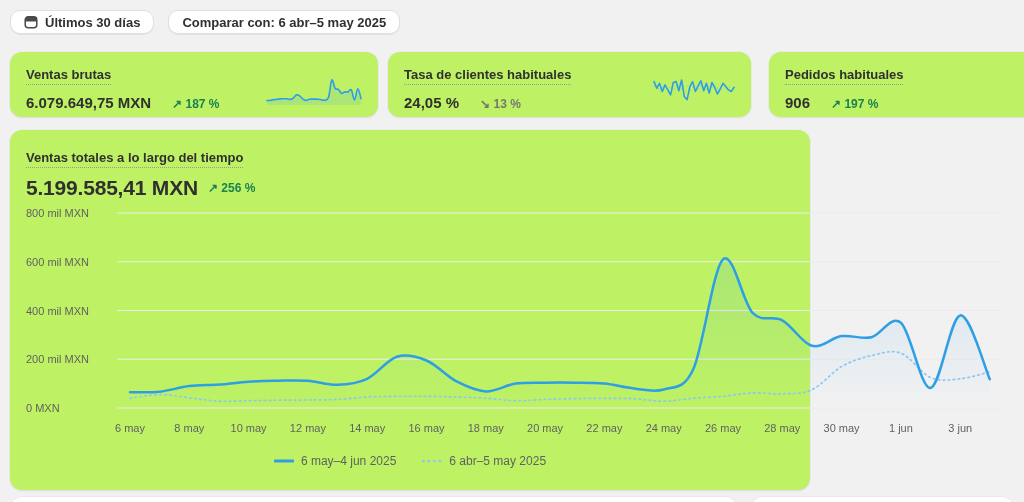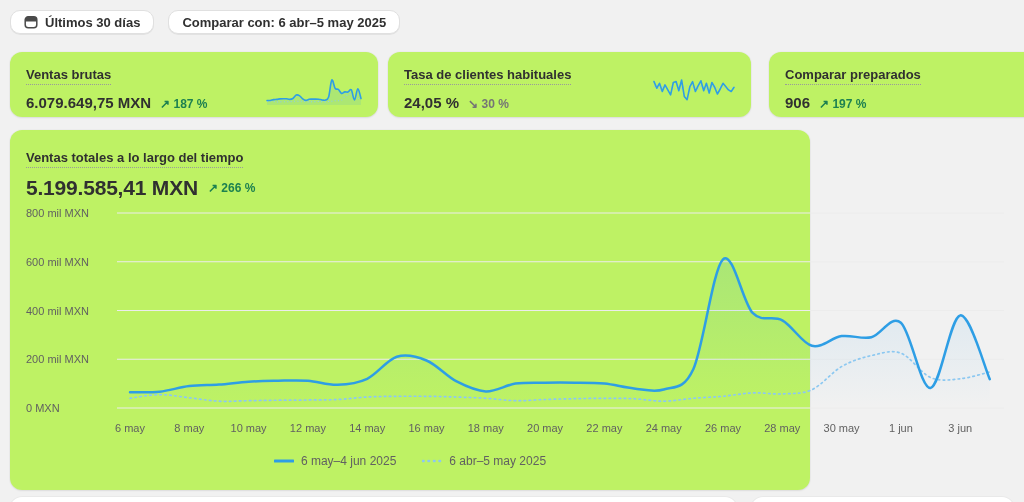--- a/index.html
+++ b/index.html
@@ -18,21 +18,21 @@
   
   .card { position:absolute; background:#bef264; border-radius:12px;
     box-shadow:0 1px 2px rgba(0,0,0,.07), 0 0 0 1px rgba(0,0,0,.02); }
   .kpi { top:52px; height:65px; padding:13px 16px 0 16px; }
   .kpi-1 { left:10px;  width:368px; }
   .kpi-2 { left:380px; width:363px;margin-left:8px; }
   .kpi-3 { left:769px; width:368px; }
 
   .card-title { display:inline-block; font-size:13px; font-weight:600; color:#303030;
     text-decoration:none; border-bottom:1px dotted #9a9a9a; padding-bottom:2px; cursor:pointer; }
-  .value-row { display:flex; align-items:baseline; gap:9px; margin-top:9px; }
+  .value-row { display:flex; align-items:baseline; gap:21px; margin-top:9px; }
   .kpi-value { font-size:15px; font-weight:700; }
   .change { font-size:12px; font-weight:600; white-space:nowrap; }
   .change.up { color:#1d8150; }
   .change.down { color:#757575; }
   .spark { position:absolute; right:16px; bottom:11px; }
 
   
   .main-card { left:10px; top:130px; width:800px; height:360px; padding:18px 16px 0 16px; }
   .main-value-row { display:flex; align-items:center; gap:10px; margin-top:8px;text-align:right; }
   .main-value { font-size:21px; font-weight:700; letter-spacing:-.2px; }
@@ -78,41 +78,41 @@
         <path d="M1.0,24.5C1.5,24.5 3.2,24.6 4.2,24.5C5.3,24.3 6.4,23.8 7.5,23.6C8.6,23.4 9.6,23.5 10.7,23.4C11.8,23.3 12.9,23.0 14.0,22.9C15.0,22.8 16.1,22.8 17.2,22.8C18.3,22.8 19.4,22.7 20.4,22.8C21.5,22.9 22.6,23.5 23.7,23.4C24.8,23.4 25.9,23.2 26.9,22.5C28.0,21.8 29.1,19.6 30.2,19.1C31.3,18.6 32.3,19.0 33.4,19.6C34.5,20.3 35.6,22.1 36.7,22.9C37.7,23.7 38.8,24.4 39.9,24.4C41.0,24.5 42.1,23.5 43.1,23.2C44.2,23.0 45.3,23.1 46.4,23.1C47.5,23.1 48.5,23.1 49.6,23.1C50.7,23.1 51.8,23.1 52.9,23.2C53.9,23.4 55.0,23.8 56.1,24.0C57.2,24.1 58.3,24.6 59.3,24.1C60.4,23.6 61.5,24.3 62.6,21.0C63.7,17.6 64.7,5.4 65.8,4.0C66.9,2.6 68.0,10.7 69.1,12.3C70.1,13.9 71.2,12.6 72.3,13.4C73.4,14.3 74.5,17.0 75.6,17.4C76.6,17.8 77.7,16.1 78.8,15.9C79.9,15.7 81.0,16.4 82.0,16.1C83.1,15.7 84.2,12.5 85.3,13.8C86.4,15.1 87.4,24.1 88.5,23.9C89.6,23.7 90.7,12.9 91.8,12.7C92.8,12.4 94.5,20.9 95.0,22.6L95.0,29L1,29Z" fill="#2e9ee5" fill-opacity="0.12" stroke="none"></path>
         <path d="M1.0,25.5C1.5,25.4 3.2,24.9 4.2,24.9C5.3,24.9 6.4,25.2 7.5,25.4C8.6,25.6 9.6,25.9 10.7,25.9C11.8,26.0 12.9,25.9 14.0,25.9C15.0,25.8 16.1,25.8 17.2,25.8C18.3,25.8 19.4,25.8 20.4,25.8C21.5,25.7 22.6,25.8 23.7,25.7C24.8,25.6 25.9,25.4 26.9,25.3C28.0,25.2 29.1,25.2 30.2,25.2C31.3,25.2 32.3,25.2 33.4,25.2C34.5,25.2 35.6,25.3 36.7,25.3C37.7,25.4 38.8,25.4 39.9,25.5C41.0,25.6 42.1,25.8 43.1,25.9C44.2,25.9 45.3,25.7 46.4,25.7C47.5,25.6 48.5,25.6 49.6,25.6C50.7,25.5 51.8,25.5 52.9,25.5C53.9,25.5 55.0,25.5 56.1,25.6C57.2,25.6 58.3,26.0 59.3,25.9C60.4,25.9 61.5,25.6 62.6,25.5C63.7,25.4 64.7,25.3 65.8,25.2C66.9,25.1 68.0,24.7 69.1,24.7C70.1,24.6 71.2,24.9 72.3,24.8C73.4,24.7 74.5,24.9 75.6,24.2C76.6,23.5 77.7,21.5 78.8,20.6C79.9,19.7 81.0,19.2 82.0,18.9C83.1,18.5 84.2,18.0 85.3,18.5C86.4,19.1 87.4,21.6 88.5,22.3C89.6,22.9 90.7,22.6 91.8,22.5C92.8,22.3 94.5,21.6 95.0,21.4" fill="none" stroke="#8cc8f1" stroke-width="1.1" stroke-dasharray="1 2.4"></path>
         <path d="M1.0,24.5C1.5,24.5 3.2,24.6 4.2,24.5C5.3,24.3 6.4,23.8 7.5,23.6C8.6,23.4 9.6,23.5 10.7,23.4C11.8,23.3 12.9,23.0 14.0,22.9C15.0,22.8 16.1,22.8 17.2,22.8C18.3,22.8 19.4,22.7 20.4,22.8C21.5,22.9 22.6,23.5 23.7,23.4C24.8,23.4 25.9,23.2 26.9,22.5C28.0,21.8 29.1,19.6 30.2,19.1C31.3,18.6 32.3,19.0 33.4,19.6C34.5,20.3 35.6,22.1 36.7,22.9C37.7,23.7 38.8,24.4 39.9,24.4C41.0,24.5 42.1,23.5 43.1,23.2C44.2,23.0 45.3,23.1 46.4,23.1C47.5,23.1 48.5,23.1 49.6,23.1C50.7,23.1 51.8,23.1 52.9,23.2C53.9,23.4 55.0,23.8 56.1,24.0C57.2,24.1 58.3,24.6 59.3,24.1C60.4,23.6 61.5,24.3 62.6,21.0C63.7,17.6 64.7,5.4 65.8,4.0C66.9,2.6 68.0,10.7 69.1,12.3C70.1,13.9 71.2,12.6 72.3,13.4C73.4,14.3 74.5,17.0 75.6,17.4C76.6,17.8 77.7,16.1 78.8,15.9C79.9,15.7 81.0,16.4 82.0,16.1C83.1,15.7 84.2,12.5 85.3,13.8C86.4,15.1 87.4,24.1 88.5,23.9C89.6,23.7 90.7,12.9 91.8,12.7C92.8,12.4 94.5,20.9 95.0,22.6" fill="none" stroke="#2e9ee5" stroke-width="1.6" stroke-linecap="round" stroke-linejoin="round"></path>
       </svg>
   </div>
 
   <div class="card kpi kpi-2">
     <a class="card-title">Tasa de clientes habituales</a>
     <div class="value-row">
       <span class="kpi-value">24,05 %</span>
-      <span class="change down"><span>↘</span> <span>30 %</span></span>
+      <span class="change down"><span>↘</span> <span>13 %</span></span>
     </div>
     <svg class="spark" id="spark-1" width="82" height="30" viewBox="0 0 82 30">
         <path d="M1.0,10.6L3.8,8.9L6.5,14.7L9.3,11.4L12.0,9.8L14.8,13.0L17.6,10.6L20.3,13.9L23.1,11.4L25.8,8.9L28.6,13.0L31.3,10.6L34.1,9.8L36.9,14.7L39.6,11.4L42.4,10.6L45.1,13.0L47.9,9.8L50.7,11.4L53.4,13.0L56.2,10.6L58.9,11.4L61.7,9.8L64.4,12.2L67.2,10.6L70.0,11.4L72.7,13.0L75.5,10.6L78.2,11.4L81.0,12.2" fill="none" stroke="#8cc8f1" stroke-width="1.1" stroke-dasharray="1 2.4"></path>
         <path d="M1.0,5.6L3.8,12.2L6.5,7.3L9.3,15.5L12.0,8.9L14.8,13.9L17.6,18.8L20.3,6.5L23.1,5.6L25.8,14.7L28.6,4.0L31.3,20.4L34.1,23.7L36.9,10.6L39.6,5.6L42.4,15.5L45.1,9.8L47.9,4.8L50.7,14.7L53.4,7.3L56.2,17.1L58.9,6.5L61.7,11.4L64.4,18.0L67.2,13.0L70.0,7.3L72.7,10.6L75.5,13.9L78.2,15.5L81.0,11.4" fill="none" stroke="#2e9ee5" stroke-width="1.6" stroke-linecap="round" stroke-linejoin="round"></path>
       </svg>
   </div>
 
   <div class="card kpi kpi-3">
-    <a class="card-title">Comparar preparados</a>
+    <a class="card-title">Pedidos habituales</a>
     <div class="value-row">
       <span class="kpi-value">906</span>
       <span class="change up"><span>↗</span> <span>197 %</span></span>
     </div>
   </div>
 
   <div class="card main-card">
     <a class="card-title">Ventas totales a lo largo del tiempo</a>
     <div class="main-value-row">
       <span class="main-value">5.199.585,41 MXN</span>
-      <span class="change up"><span>↗</span> <span>266 %</span></span>
+      <span class="change up"><span>↗</span> <span>256 %</span></span>
     </div>
 
     <svg class="chart-svg" id="main-chart" width="1004" height="240" viewBox="0 0 1004 240">
       <defs>
         <linearGradient id="gradA" x1="0" y1="0" x2="0" y2="1">
           <stop offset="0" stop-color="#2e9ee5" stop-opacity="0.14"></stop>
           <stop offset="1" stop-color="#2e9ee5" stop-opacity="0"></stop>
         </linearGradient>
       </defs>
     <line x1="107" x2="994" y1="203" y2="203" stroke="#ececec" stroke-width="1"></line>

